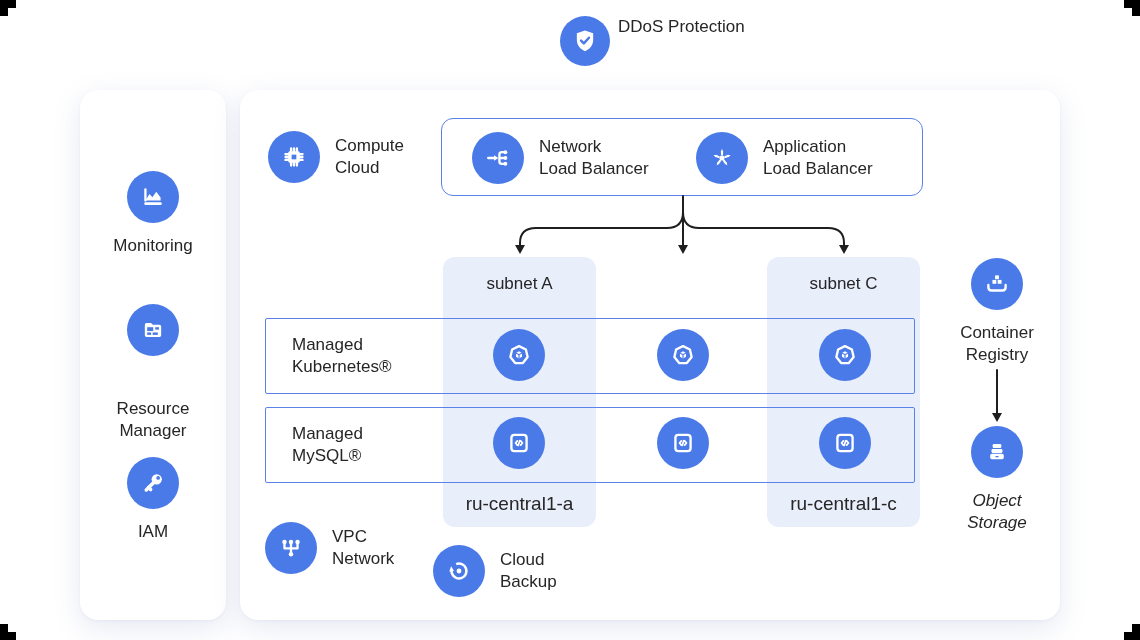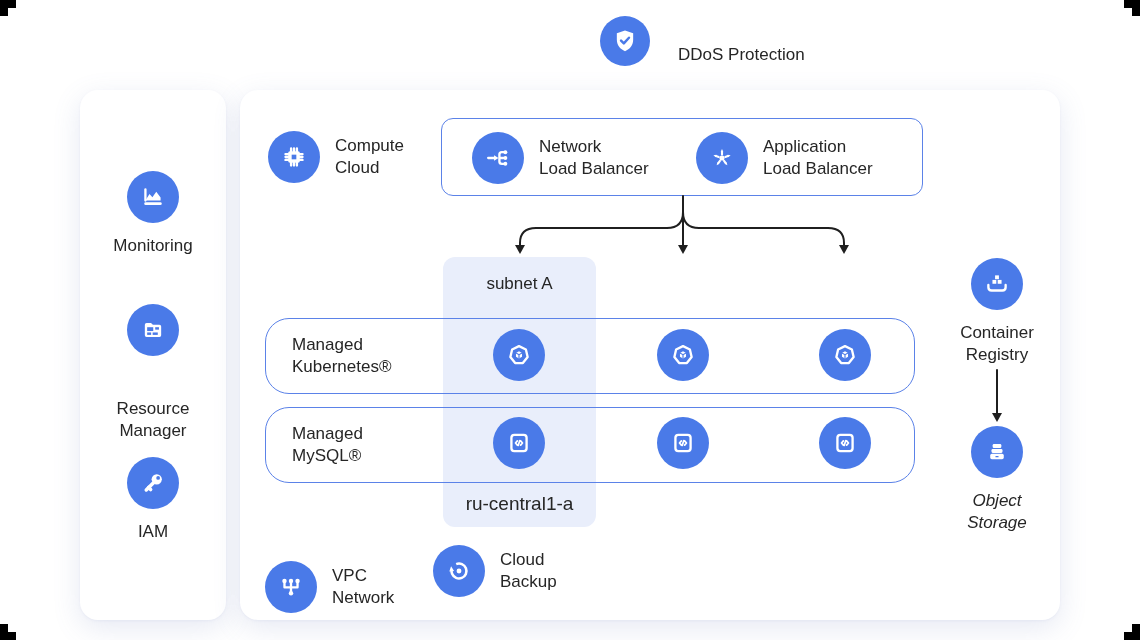--- a/index.html
+++ b/index.html
@@ -35,22 +35,22 @@
   .svc-label {
     font-size:17px; line-height:22px; white-space:pre-line; color:#262626;
   }
   .v-svc {
     position:absolute; display:flex; flex-direction:column;
     align-items:center; gap:12px; text-align:center;
   }
   .v-svc .svc-label { text-align:center; }
 
   .header-svc {
-    position:absolute; left:600px; top:16px; z-index:2;
-    display:flex; align-items:flex-end; gap:28px;
+    position:absolute; left:560px; top:16px; z-index:2;
+    display:flex; align-items:flex-start; gap:8px;
   }
 
   .lb-box {
     position:absolute; left:201px; top:28px; width:482px; height:78px;
     background:#ffffff; border:1.5px solid #5b82e8; border-radius:12px;
   }
 
   .subnet-col {
     position:absolute; top:167px; width:153px; height:270px;
     background:#e9eefb; border-radius:12px;
@@ -60,21 +60,21 @@
     text-align:center; font-size:17px; color:#262626;
   }
   .subnet-col .zone-name {
     position:absolute; bottom:12px; left:0; width:100%;
     text-align:center; font-size:19px; color:#262626;
   }
   .col-a { left:203px;text-decoration:underline; } .col-b { left:365px; } .col-c { left:527px; }
 
   .service-row {
     position:absolute; left:25px; width:650px; height:76px;
-    border:1.5px solid #5b82e8; border-radius:24px;
+    border:1.5px solid #5b82e8; border-radius:2px;
     background:transparent; z-index:3;
   }
   .row-1 { top:228px; } .row-2 { top:317px; }
   .service-row .row-label {
     position:absolute; left:26px; top:0; height:100%;
     display:flex; align-items:center;
     font-size:17px; line-height:22px; white-space:pre-line;
   }
   .grid-icon { position:absolute; z-index:4; }
 </style>
@@ -223,20 +223,24 @@
         </div>
         <div class="svc-label">Application
 Load Balancer</div>
       </div>
     </div>
 
     <div class="subnet-col col-a">
       <div class="subnet-name">subnet A</div>
       <div class="zone-name">ru-central1-a</div>
     </div>
+    <div class="subnet-col col-c">
+      <div class="subnet-name">subnet C</div>
+      <div class="zone-name">ru-central1-c</div>
+    </div>
 
     <div class="service-row row-1">
       <div class="row-label">Managed
 Kubernetes®</div>
     </div>
     <div class="service-row row-2">
       <div class="row-label">Managed
 MySQL®</div>
     </div>
 
@@ -274,21 +278,21 @@
         <path d="M10.6 10.2 L9 12 L10.6 13.8 M13.4 10.2 L15 12 L13.4 13.8 M12.7 9.9 L11.3 14.1" stroke="#ffffff" stroke-width="1.5" fill="none" stroke-linecap="round" stroke-linejoin="round"></path>
       </svg>
     </div>
     <div class="icon-circle grid-icon" style="left:579px; top:327px;">
       <svg width="28" height="28" viewBox="0 0 24 24">
         <rect x="5.5" y="5" width="13" height="14" rx="2.5" stroke="#ffffff" stroke-width="2" fill="none"></rect>
         <path d="M10.6 10.2 L9 12 L10.6 13.8 M13.4 10.2 L15 12 L13.4 13.8 M12.7 9.9 L11.3 14.1" stroke="#ffffff" stroke-width="1.5" fill="none" stroke-linecap="round" stroke-linejoin="round"></path>
       </svg>
     </div>
 
-    <div class="svc" style="left:25px; top:471px;">
+    <div class="svc" style="left:25px; top:432px;">
       <div class="icon-circle">
         <svg width="28" height="28" viewBox="0 0 24 24">
           <circle cx="6.4" cy="6.8" r="1.9" fill="#ffffff"></circle>
           <circle cx="12" cy="6.8" r="1.9" fill="#ffffff"></circle>
           <circle cx="17.6" cy="6.8" r="1.9" fill="#ffffff"></circle>
           <circle cx="12" cy="17.4" r="1.9" fill="#ffffff"></circle>
           <path d="M6.4 8.6 V12.3 H17.6 V8.6 M12 8.6 V15.6" stroke="#ffffff" stroke-width="2" fill="none" stroke-linecap="round" stroke-linejoin="round"></path>
         </svg>
       </div>
       <div class="svc-label">VPC

